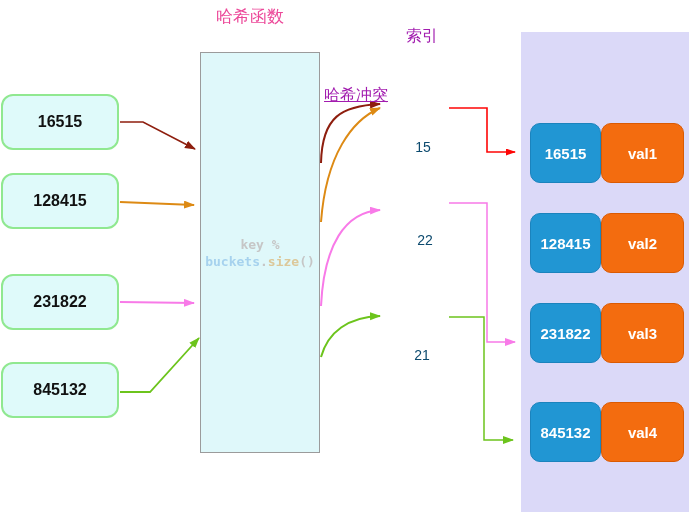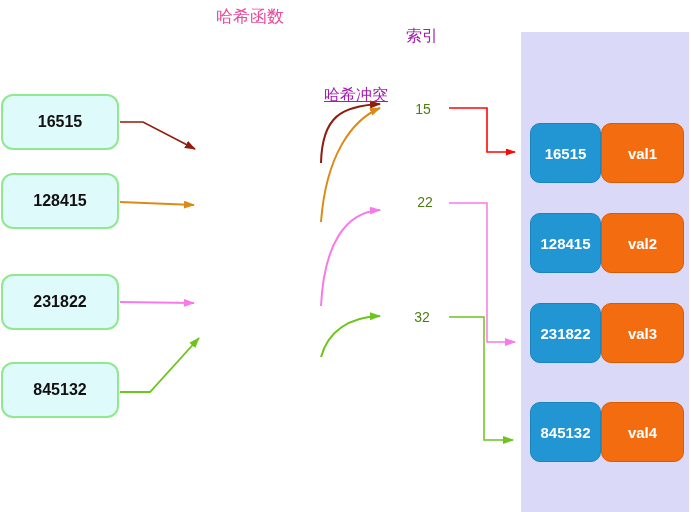--- a/index.html
+++ b/index.html
@@ -25,21 +25,21 @@
     display:flex;flex-direction:column;align-items:center;justify-content:center;
     font-family:"DejaVu Sans Mono","Liberation Mono",monospace;
     font-size:13px;line-height:17px;font-weight:bold;letter-spacing:0;
   }
   .code-gray{color:#c6c6c6;}
   .code-blue{color:#a6d2ee;}
   .code-tan{color:#dcc89a;}
   .lbl{white-space:nowrap;color:#a21caf;}
   .lbl-index{left:406px;top:26px;font-size:16px;}
   .lbl-collision{left:324px;top:85px;font-size:16px;text-decoration:underline;}
-  .idx-num{width:34px;text-align:center;font-size:14px;color:#4d7c0f;}
+  .idx-num{width:34px;text-align:center;font-size:14px;color:#0c4a6e;margin-top:38px;}
   .idx-15{left:406px;top:101px;}
   .idx-22{left:408px;top:194px;}
   .idx-32{left:405px;top:309px;}
   .panel{
     left:521px;top:32px;width:168px;height:480px;background:#dbd9f8;
   }
   .cell{
     height:60px;border-radius:10px;box-sizing:border-box;
     display:flex;align-items:center;justify-content:center;
     color:#fff;font-weight:bold;font-size:15px;
@@ -89,24 +89,32 @@
 
   <div class="abs title">哈希函数</div>
   <div class="abs lbl lbl-index">索引</div>
   <div class="abs lbl lbl-collision">哈希冲突</div>
 
   <div class="abs key-box" style="top:94px;">16515</div>
   <div class="abs key-box" style="top:173px;">128415</div>
   <div class="abs key-box" style="top:274px;">231822</div>
   <div class="abs key-box" style="top:362px;">845132</div>
 
+  <div class="abs hash-box">
+    <div>
+      <span class="code-gray">key %</span>
+    </div>
+    <div>
+      <span class="code-blue">buckets</span><span class="code-gray">.</span><span class="code-tan">size</span><span class="code-gray">()</span>
+    </div>
+  </div>
 
   <div class="abs idx-num idx-15">15</div>
   <div class="abs idx-num idx-22">22</div>
-  <div class="abs idx-num idx-32">32</div>
+  <div class="abs idx-num idx-32">21</div>
 
   <div class="abs panel"></div>
 
   <div class="abs cell cell-key row1">16515</div>
   <div class="abs cell cell-val row1">val1</div>
 
   <div class="abs cell cell-key row2">128415</div>
   <div class="abs cell cell-val row2">val2</div>
 
   <div class="abs cell cell-key row3">231822</div>

